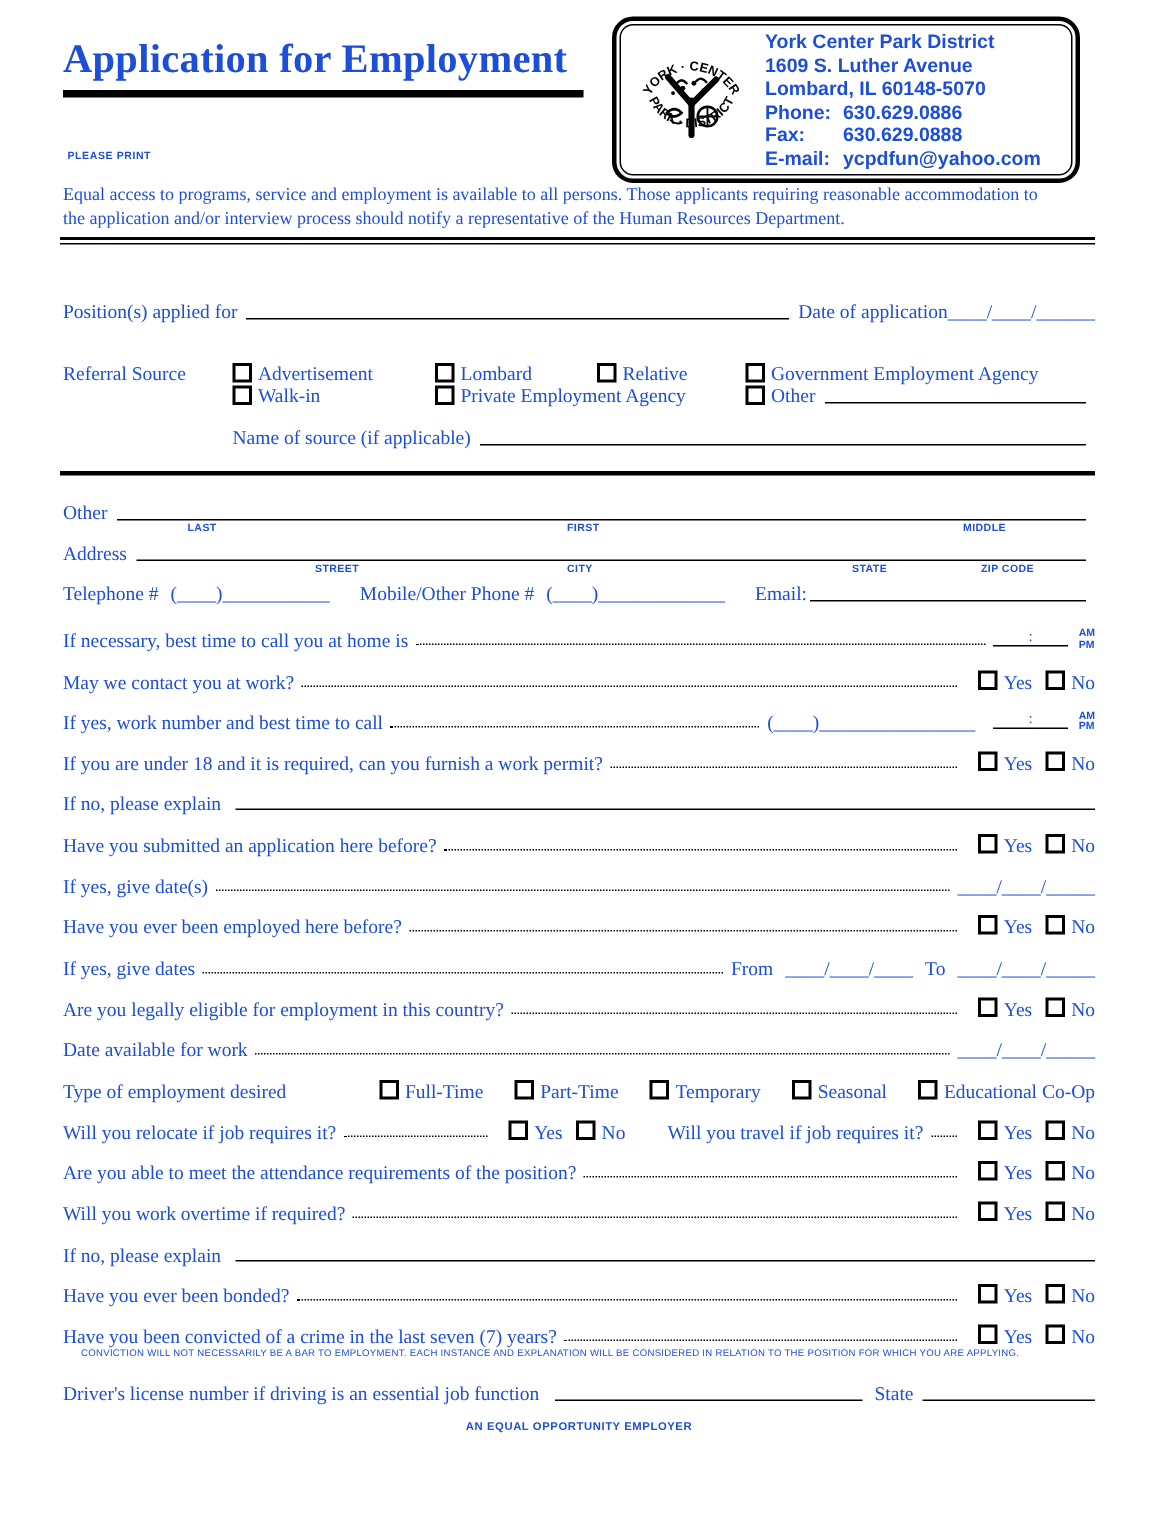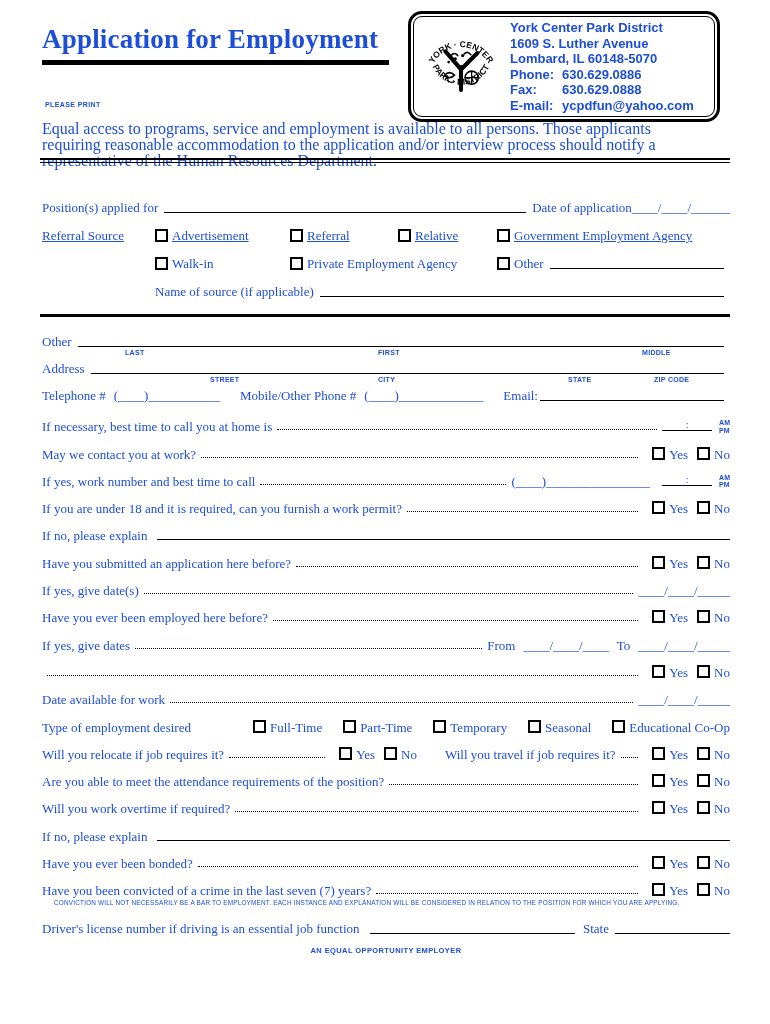--- a/index.html
+++ b/index.html
@@ -13,32 +13,32 @@
   .please-print{left:45px;top:101px;font-family:"Liberation Sans",sans-serif;font-size:7px;
                 font-weight:bold;letter-spacing:.4px;}
   .logo-box{left:408px;top:11px;width:302px;border:3px solid #000;border-radius:14px;padding:2px;}
   .logo-inner{border:1px solid #000;border-radius:9px;display:flex;align-items:center;padding:3px 6px;}
   .org-text{font-family:"Liberation Sans",sans-serif;font-size:13px;font-weight:bold;
             line-height:15.5px;margin-left:8px;white-space:nowrap;}
   .org-text .lbl{display:inline-block;min-width:52px;}
   .emblem{width:82px;height:82px;flex:0 0 82px;}
 
   
-  .intro{left:42px;top:121px;width:650px;font-size:16px;line-height:16px;}
+  .intro{left:42px;top:121px;width:650px;font-size:12px;line-height:16px;}
   .rule-double{left:40px;top:158px;width:690px;height:2px;border-top:2px solid #000;border-bottom:1px solid #000;}
   .rule-thick{left:40px;top:314px;width:690px;height:3px;background:#000;}
 
   
   .frow{left:42px;right:40px;display:flex;align-items:flex-end;height:19px;}
   .blank{border-bottom:1px solid #000;margin:0 6px 3px 6px;flex:1;height:12px;}
   .us{white-space:pre;}
   .gap8{width:8px;}.gap12{width:12px;}.gap20{width:20px;}.gap28{width:28px;}
 
   .pos-row{top:197px;}
-  .ref1{top:225px;text-decoration:underline;}
+  .ref1{top:238px;}
   .ref2{top:253px;}
   .src-row{top:281px;}
   .spacer113{width:113px;flex:0 0 113px;}
   .cell{display:flex;align-items:flex-end;margin-top:23px;}
   .c135{flex:0 0 135px;}.c108{flex:0 0 108px;}.c99{flex:0 0 99px;}.cflex{flex:1;}
 
   .cb{width:9px;height:9px;border:2px solid #000;display:inline-block;flex:0 0 9px;
       margin:0 4px 2px 0;background:#fff;}
   .yn{display:flex;align-items:center;white-space:nowrap;}
   .yn .cb{margin-left:9px;}
@@ -135,21 +135,21 @@
   </div>
 
   <div class="abs frow ref1">
     <span class="spacer113 nw">Referral Source</span>
     <span class="cell c135">
         <span class="cb"></span>
         <span>Advertisement</span>
       </span>
     <span class="cell c108">
         <span class="cb"></span>
-        <span>Referral</span>
+        <span>Lombard</span>
       </span>
     <span class="cell c99">
         <span class="cb"></span>
         <span>Relative</span>
       </span>
     <span class="cell cflex">
         <span class="cb"></span>
         <span>Government Employment Agency</span>
       </span>
   </div>
@@ -290,20 +290,21 @@
       <span class="nw">From</span>
       <span class="gap8"></span>
       <span class="us">____/____/____</span>
       <span class="gap8"></span>
       <span class="nw">To</span>
       <span class="gap8"></span>
       <span class="us">____/____/_____</span>
     </div>
 
     <div class="qrow">
+      <span class="nw">Are you legally eligible for employment in this country?</span>
       <span class="leader"></span>
       <span class="yn">
           <span class="cb"></span>
           <span>Yes</span>
           <span class="cb"></span>
           <span>No</span>
         </span>
     </div>
 
     <div class="qrow">

